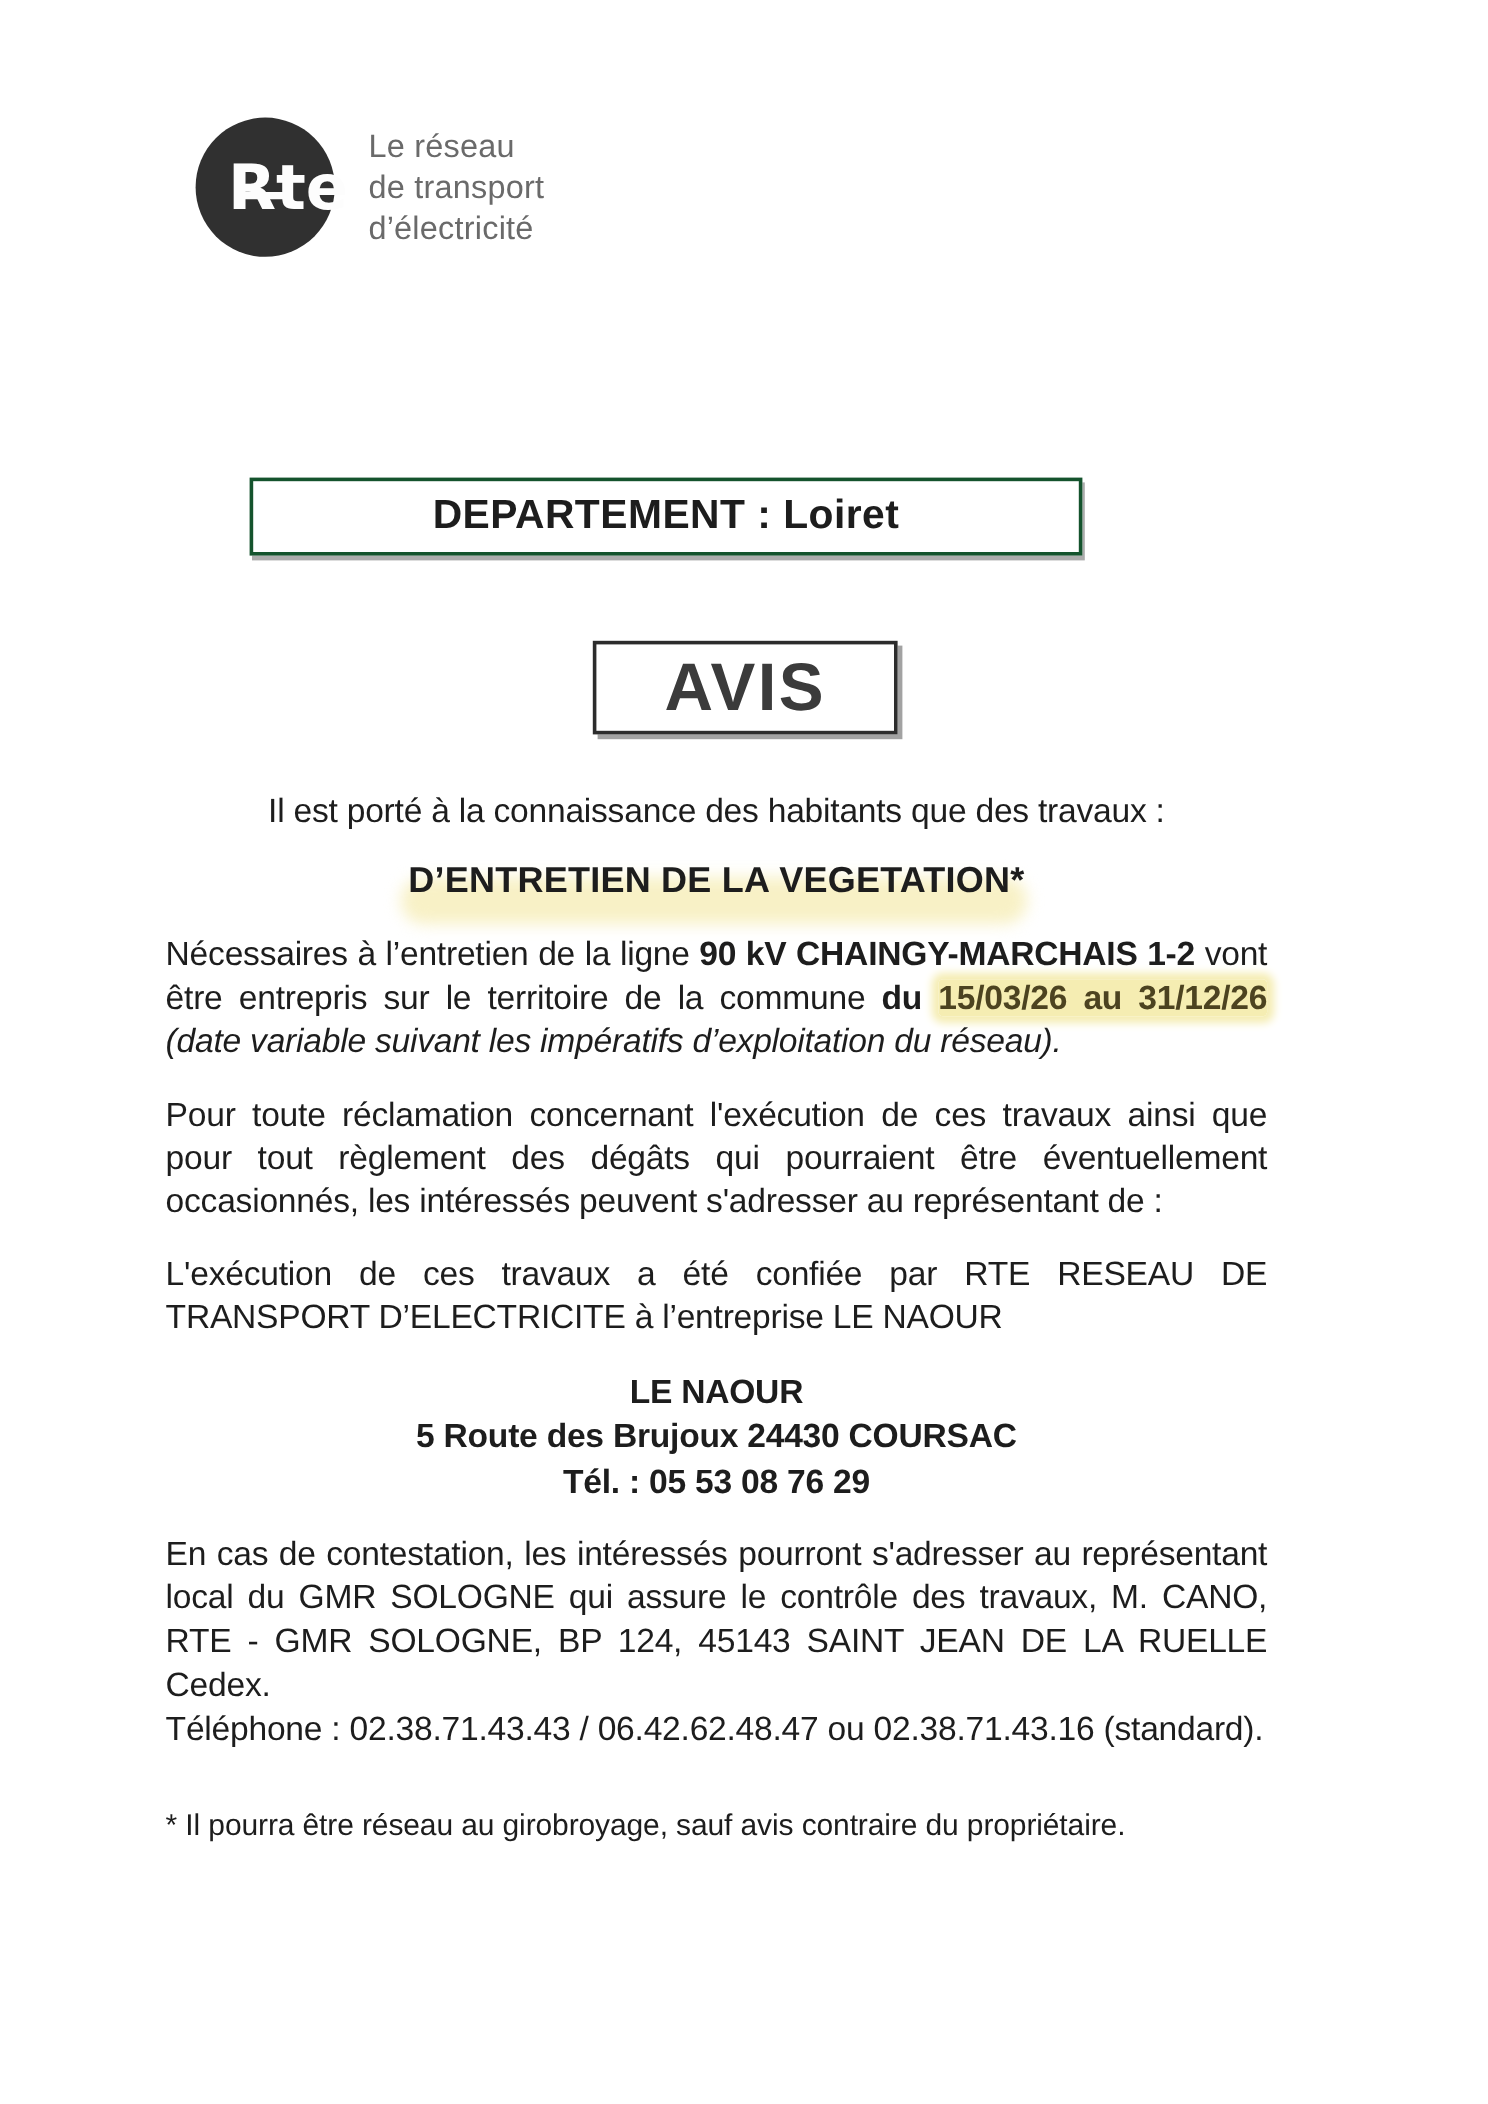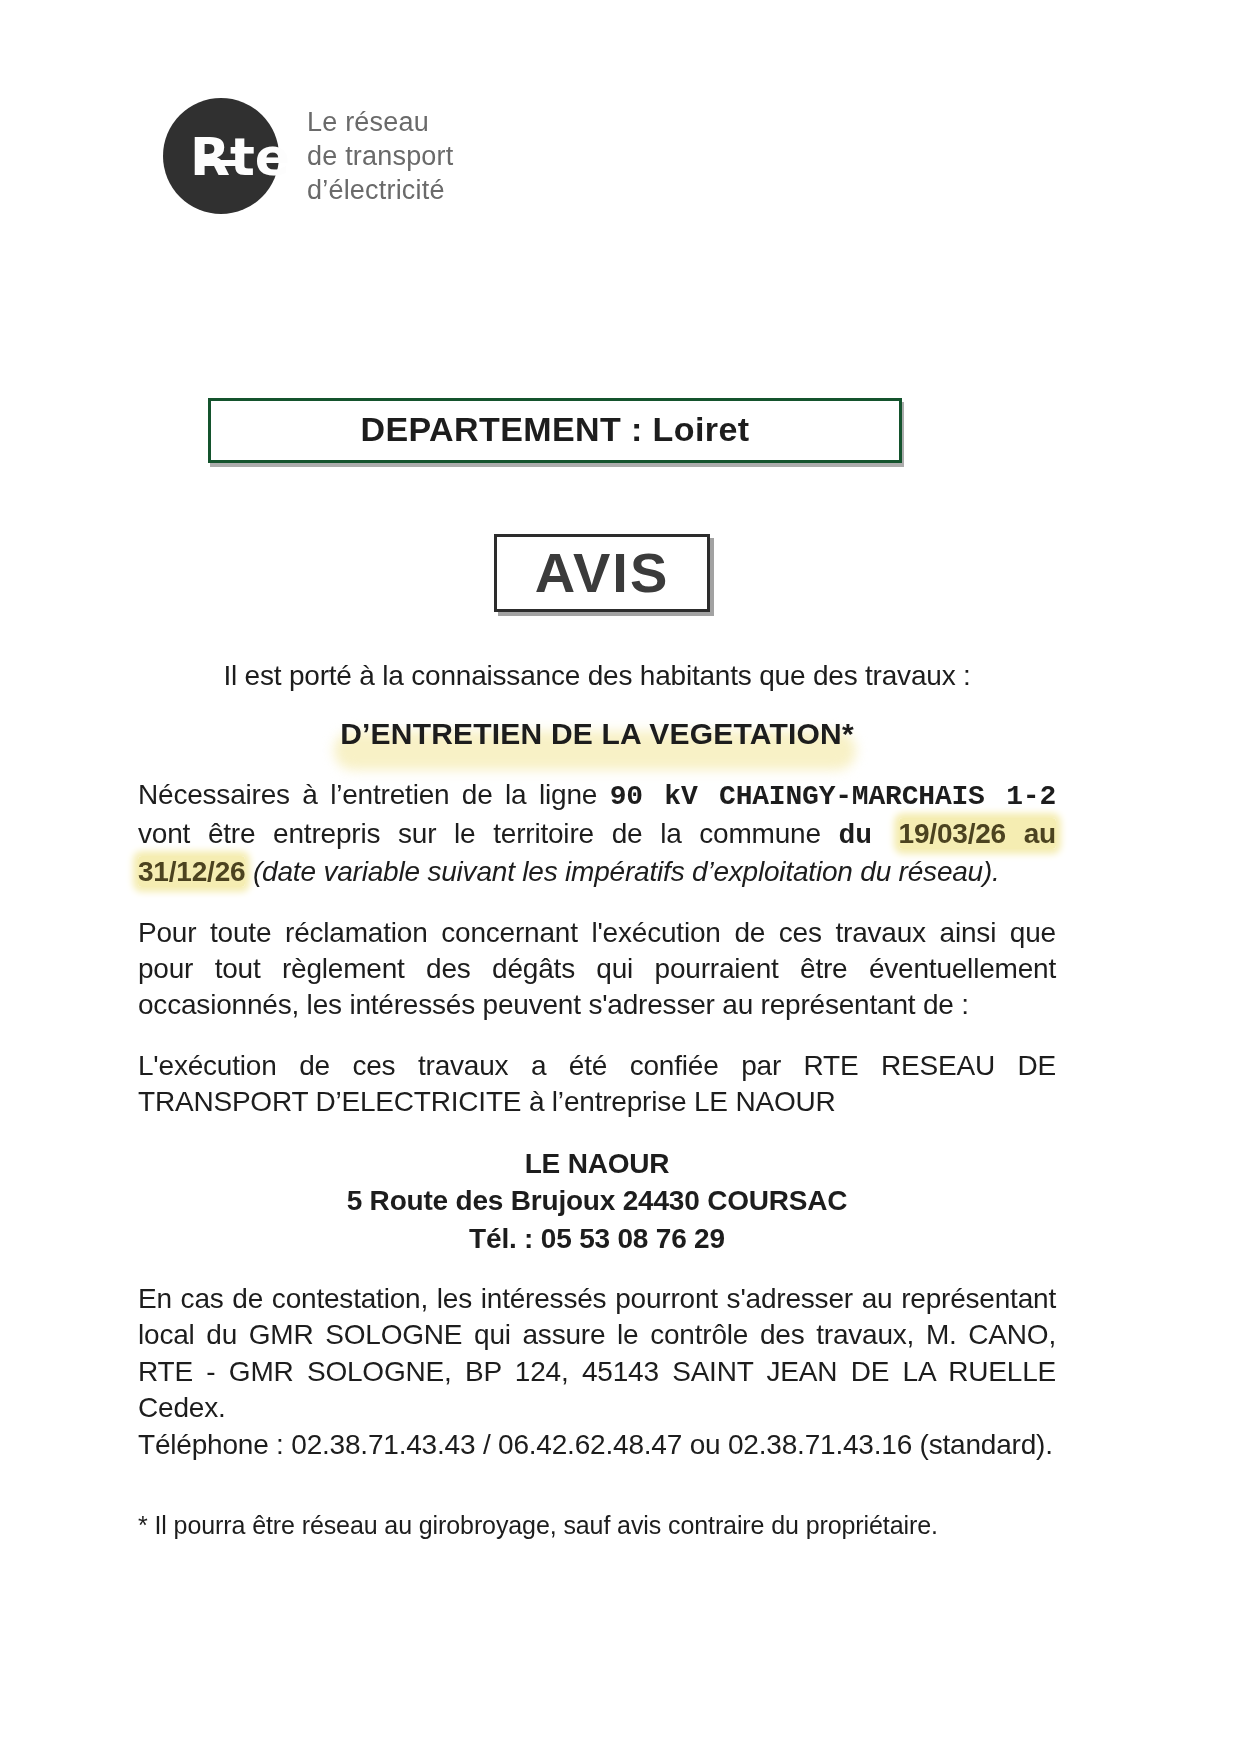--- a/index.html
+++ b/index.html
@@ -53,21 +53,21 @@
     box-shadow: 2px 4px 0 rgba(70,70,70,0.45);
     background: #fff;
     text-align: center;
     padding: 9px 0 11px;
   }
   .location-line1 { font-size: 34px; font-weight: bold; letter-spacing: 0.4px; }
   .location-line2 { font-size: 30px; font-weight: bold; margin-top: 3px; letter-spacing: 0.4px; }
 
   .avis-box {
     position: absolute; left: 494px; top: 534px;
-    width: 216px; height: 78px; box-sizing: border-box;
+    width: 254px; height: 78px; box-sizing: border-box;
     border: 3px solid #2c2c2c;
     box-shadow: 4px 4px 0 rgba(70,70,70,0.5);
     background: #fff;
     display: flex; align-items: center; justify-content: center;
   }
   .avis-title {
     font-size: 56px; font-weight: bold;
     color: #3b3b3b; letter-spacing: 2px;
     line-height: 1;
   }
@@ -86,21 +86,21 @@
     letter-spacing: 0.2px;
   }
   .hl-title { position: relative; display: inline-block; z-index: 0; }
   .hl-title::before {
     content: ""; position: absolute; z-index: -1;
     left: -6px; right: -2px; top: 17px; bottom: -17px;
     background: #f8f1c6; border-radius: 40px;
     filter: blur(6px);
   }
   .para { text-align: justify; margin: 24px 0 0; }
-  .b { font-weight: bold; font-family: Liberation Mono, monospace; }
+  .b { font-weight: bold; }
   .i { font-style: italic; }
   .hl-date {
     font-weight: bold;
     color: #4c4320;
     background: #f5edb2;
     box-shadow: 0 0 7px 5px #f5edb2;
     border-radius: 4px;
     box-decoration-break: clone; -webkit-box-decoration-break: clone;
   }
   .contact {
@@ -134,21 +134,21 @@
   <div class="avis-box">
     <span class="avis-title">AVIS</span>
   </div>
 
   <div class="content">
 
     <p class="intro">Il est porté à la connaissance des habitants que des travaux :</p>
 
     <p class="work-title"><span class="hl-title">D’ENTRETIEN DE LA VEGETATION*</span></p>
 
-    <p class="para"><span>Nécessaires à l’entretien de la ligne </span><span class="b">90 kV  CHAINGY-MARCHAIS 1-2</span><span> vont être entrepris sur le territoire de la commune </span><span class="b">du </span><span class="hl-date">19/03/26 au 31/12/26</span><span class="i"> (date variable suivant les impératifs d’exploitation du réseau).</span></p>
+    <p class="para"><span>Nécessaires à l’entretien de la ligne </span><span class="b">90 kV  CHAINGY-MARCHAIS 1-2</span><span> vont être entrepris sur le territoire de la commune </span><span class="b">du </span><span class="hl-date">15/03/26 au 31/12/26</span><span class="i"> (date variable suivant les impératifs d’exploitation du réseau).</span></p>
 
     <p class="para">Pour toute réclamation concernant l'exécution de ces travaux ainsi que pour tout règlement des dégâts qui pourraient être éventuellement occasionnés, les intéressés peuvent s'adresser au représentant de :</p>
 
     <p class="para">L'exécution de ces travaux a été confiée par RTE RESEAU DE TRANSPORT D’ELECTRICITE à l’entreprise LE NAOUR</p>
 
     <div class="contact">
       <div>LE NAOUR</div>
       <div>5 Route des Brujoux 24430 COURSAC</div>
       <div>Tél. : 05 53 08 76 29</div>
     </div>

